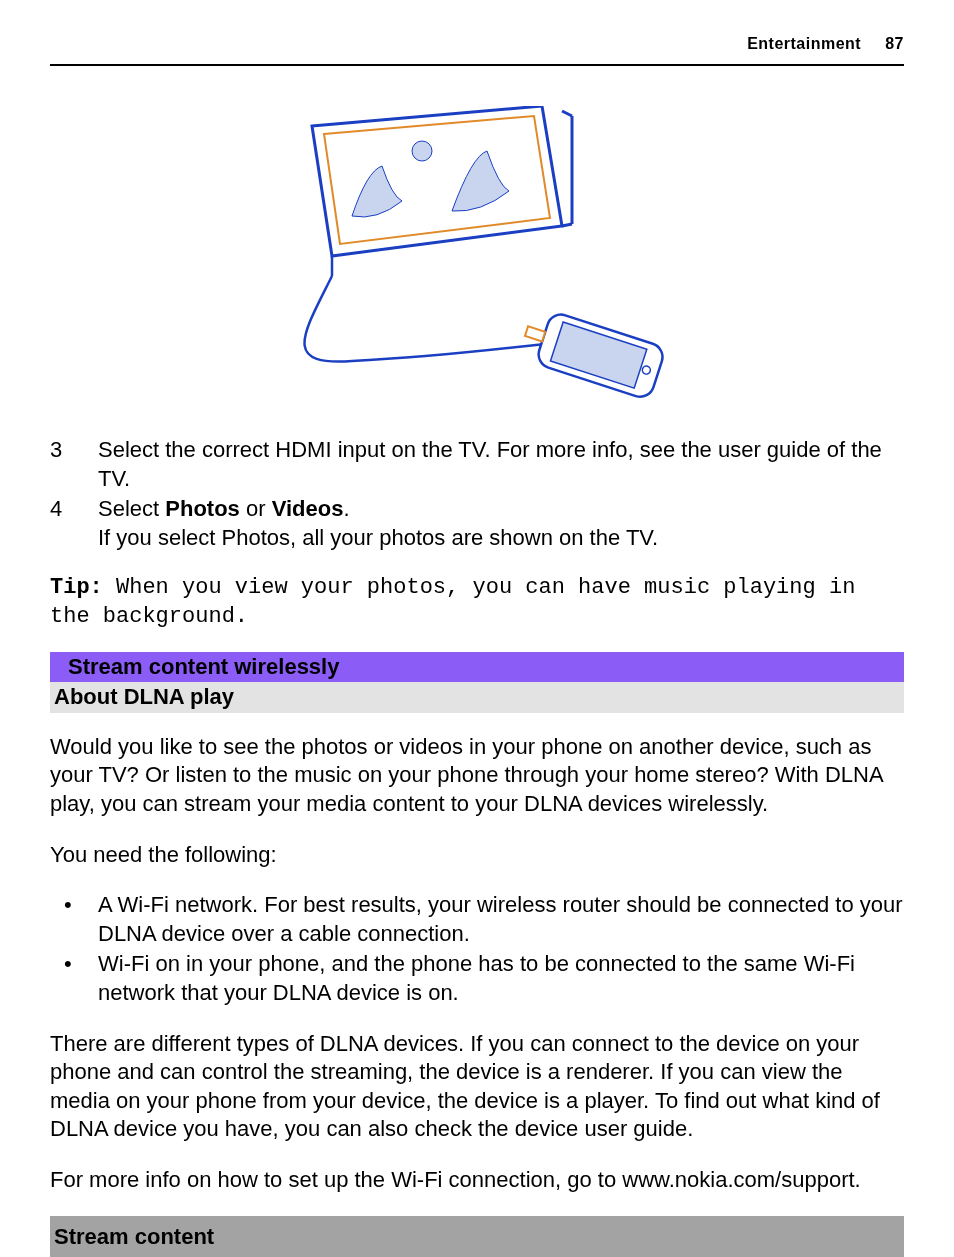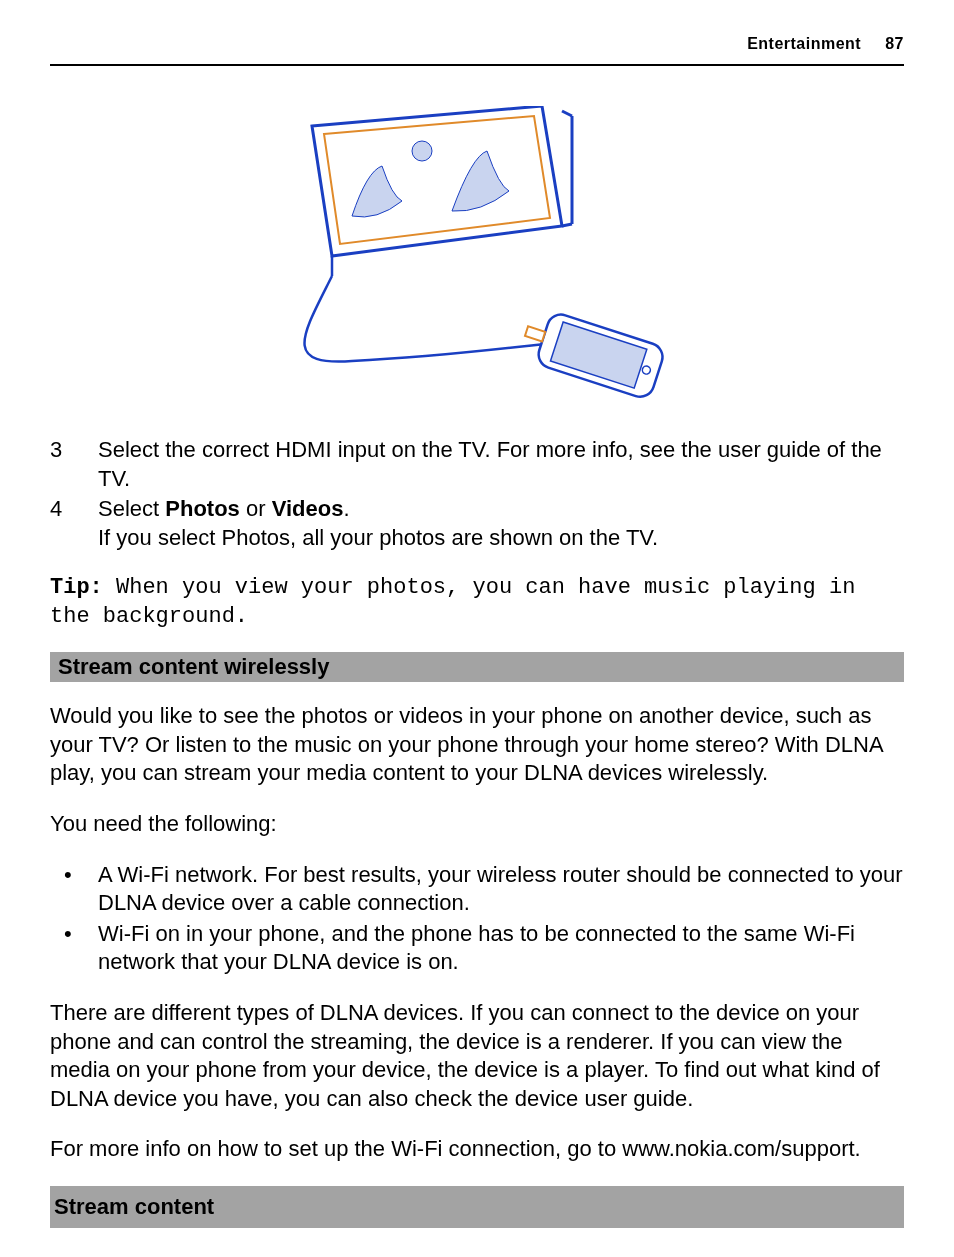--- a/index.html
+++ b/index.html
@@ -42,23 +42,23 @@
   .ol-step .num {
     width: 48px;
     flex: 0 0 48px;
   }
   .ol-step .body {
     flex: 1 1 auto;
   }
   .bold { font-weight: 700; }
   .tip-line { margin-top: 22px; margin-bottom: 20px; font-family: Liberation Mono, monospace; }
   .grey-bar-dark {
-    background: #a3a3a3;
+    background: #8b5cf6;
     font-weight: 700;
-    padding: 1px 8px;
+    padding: 1px 18px;
     margin-top: 8px;
   }
   .grey-bar-light {
     background: #e3e3e3;
     font-weight: 700;
     padding: 1px 4px;
   }
   .select-line { margin-top: 4px; margin-bottom: 22px; }
   .apps-icon {
     display: inline-block;
@@ -135,20 +135,21 @@
       <span>Select </span><span class="bold">Photos</span><span> or </span><span class="bold">Videos</span><span>.</span>
       <div>If you select Photos, all your photos are shown on the TV.</div>
     </div>
   </div>
 
   <div class="tip-line">
     <span class="bold">Tip:</span><span> When you view your photos, you can have music playing in the background.</span>
   </div>
 
   <div class="grey-bar-dark">Stream content wirelessly</div>
+  <div class="grey-bar-light">About DLNA play</div>
 
 
   <div class="para">Would you like to see the photos or videos in your phone on another device, such as your TV? Or listen to the music on your phone through your home stereo? With DLNA play, you can stream your media content to your DLNA devices wirelessly.</div>
   <div class="para">You need the following:</div>
 
   <div class="bullet-list">
     <div class="bullet-item">
       <div class="dot">•</div>
       <div class="btxt">A Wi-Fi network. For best results, your wireless router should be connected to your DLNA device over a cable connection.</div>
     </div>

